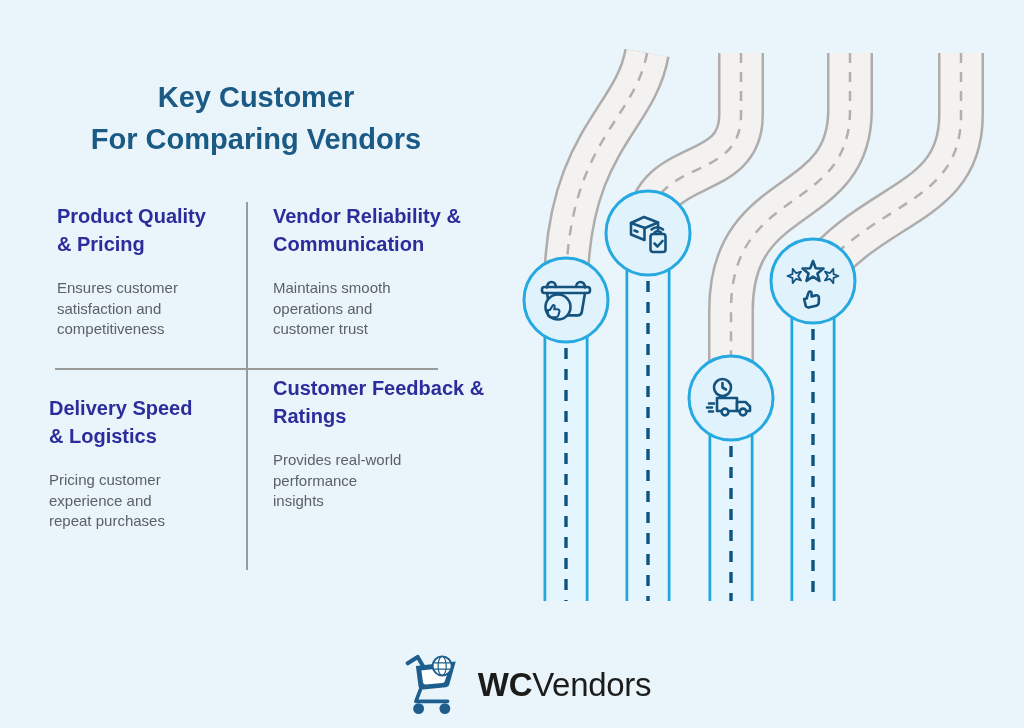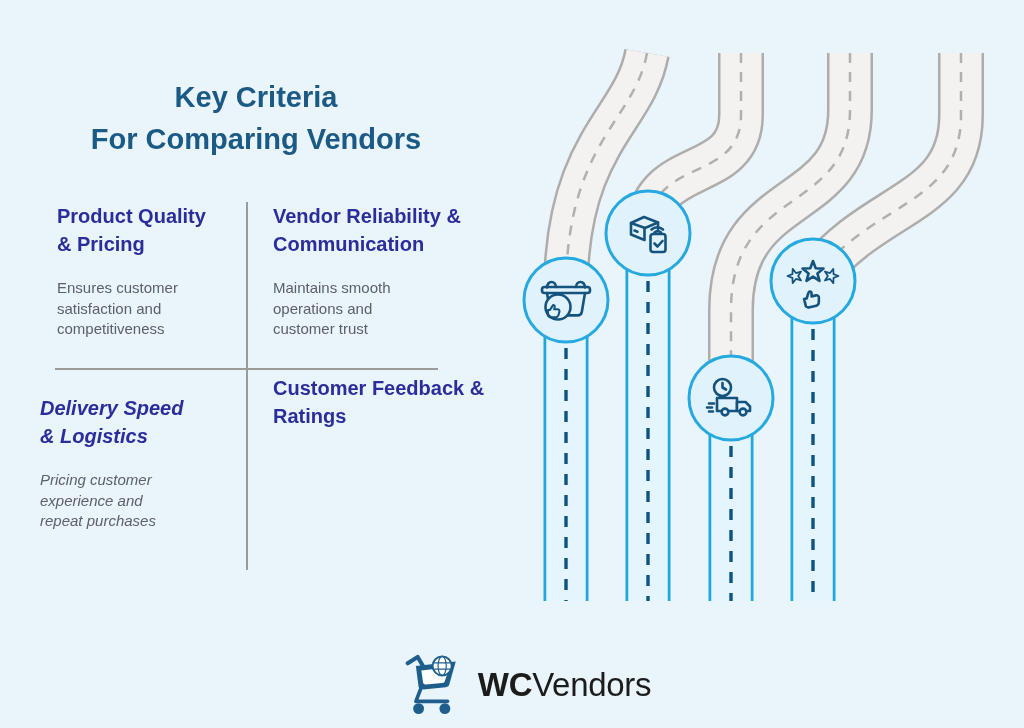--- a/index.html
+++ b/index.html
@@ -30,21 +30,21 @@
   .quad h3{
     margin:0;font-size:20px;line-height:28px;font-weight:600;
     color:var(--heading,#2c2d9c);white-space:pre-line;
   }
   .quad p{
     margin:20px 0 0 0;font-size:15px;line-height:20.5px;
     color:var(--body-text,#5d6165);white-space:pre-line;
   }
   .q1{left:57px;top:202px;}
   .q2{left:273px;top:202px;}
-  .q3{left:40px;top:394px;font-style:italic;}
+  .q3{left:49px;top:394px;}
   .q4{left:273px;top:374px;}
   .div-v{position:absolute;left:246px;top:202px;width:1.5px;height:368px;background:var(--divider,#9a9a98);}
   .div-h{position:absolute;left:55px;top:368px;width:383px;height:1.5px;background:var(--divider,#9a9a98);}
 
   .footer{
     position:absolute;left:0;top:650px;width:1024px;height:70px;
     display:flex;align-items:center;justify-content:center;gap:15px;padding-left:16px;
   }
   .logo-text{font-size:33px;color:var(--logo-text,#1c1c1a);letter-spacing:-0.3px;}
   .logo-text .wc{font-weight:800;}
@@ -146,21 +146,21 @@
       <circle class="badge" r="42"></circle>
       <g class="ic">
         <use href="#star" transform="translate(0,-9)"></use>
         <use href="#star" transform="translate(-18,-5) rotate(-18) scale(0.68)"></use>
         <use href="#star" transform="translate(18,-5) rotate(18) scale(0.68)"></use>
         <use href="#thumb" transform="translate(3,10) rotate(-14)"></use>
       </g>
     </g>
   </svg>
 
-  <h1 class="title">Key Criteria
+  <h1 class="title">Key Customer
 For Comparing Vendors</h1>
 
   <div class="div-v"></div>
   <div class="div-h"></div>
 
   <div class="quad q1">
     <h3>Product Quality
 &amp; Pricing</h3>
     <p>Ensures customer
 satisfaction and
@@ -176,20 +176,23 @@
   <div class="quad q3">
     <h3>Delivery Speed
 &amp; Logistics</h3>
     <p>Pricing customer
 experience and
 repeat purchases</p>
   </div>
   <div class="quad q4">
     <h3>Customer Feedback &amp;
 Ratings</h3>
+    <p>Provides real-world
+performance
+insights</p>
   </div>
 
   <div class="footer">
     <svg width="58" height="64" viewBox="0 0 64 68">
       <g fill="var(--logo-cart,#1d5e8c)">
         <path d="M3,10 L14,3 L21,15" fill="none" stroke="var(--logo-cart,#1d5e8c)" stroke-width="4.5" stroke-linejoin="round" stroke-linecap="round"></path>
         <path d="M12,13 L56,8 L49,33 Q48.5,36 45,36.5 L20,39 Q16,39.2 15,36 Z"></path>
         <path d="M18,18 L49,14.5 L44,29.5 Q43.7,31.5 41,31.8 L23,33.5 Q20.5,33.7 20,31.5 Z" fill="#ffffff"></path>
         <path d="M24,28.5 h9" fill="none" stroke="#ffffff" stroke-width="2"></path>
         <circle cx="41" cy="13" r="10.5" fill="#ffffff" stroke="var(--logo-cart,#1d5e8c)" stroke-width="2"></circle>

